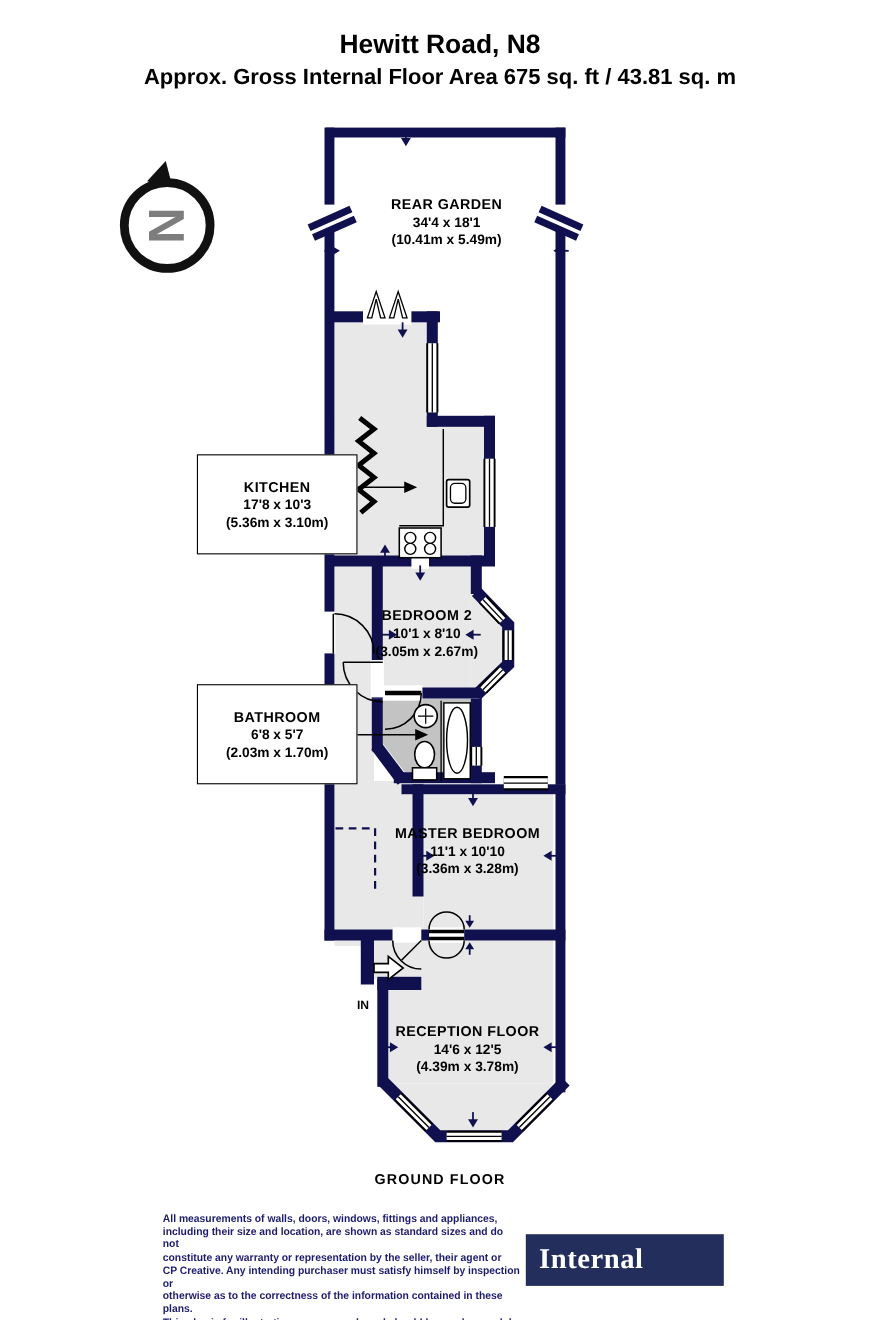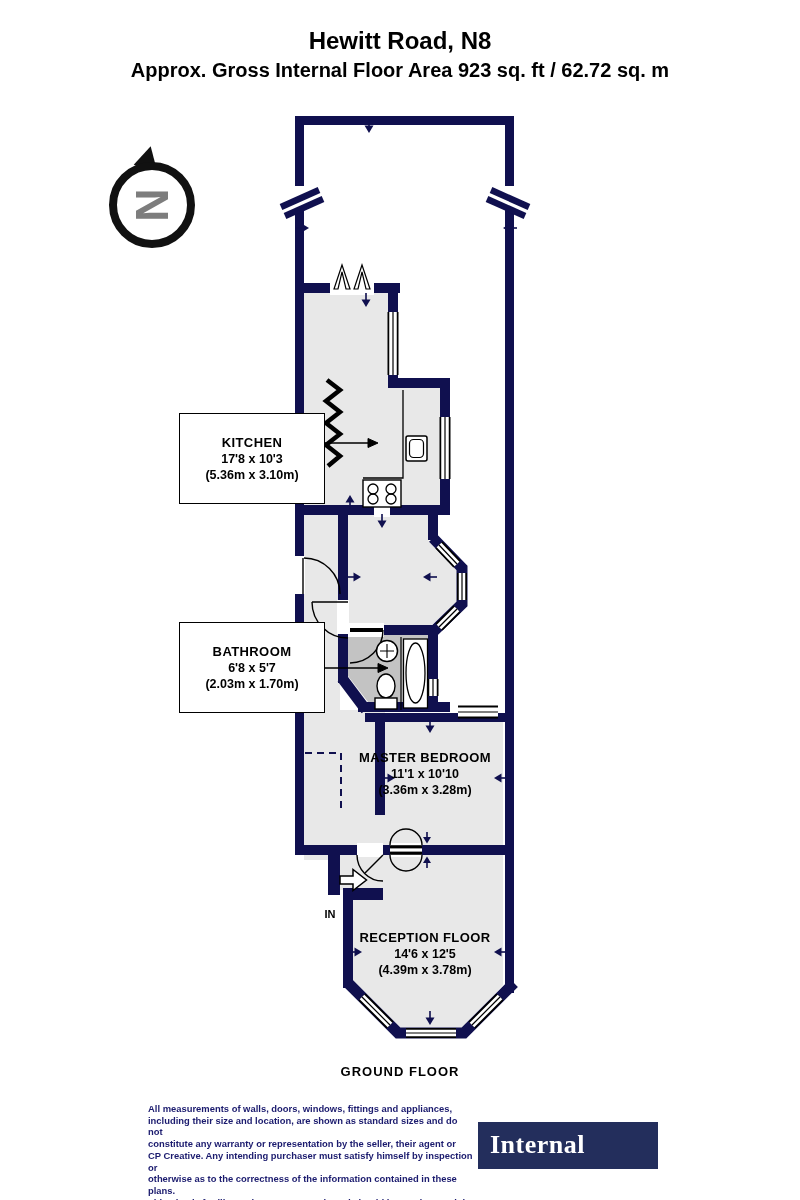--- a/index.html
+++ b/index.html
@@ -34,21 +34,21 @@
       color:#fff;font-family:"Liberation Serif",serif;font-weight:bold;font-size:26px;
       line-height:46px;padding-left:12px;box-sizing:border-box;letter-spacing:.5px;}
 </style>
 </head>
 <body>
 
 <div class="page">
 
   <div class="header">
     <div class="title">Hewitt Road, N8</div>
-    <div class="subtitle">Approx. Gross Internal Floor Area 923 sq. ft / 62.72 sq. m</div>
+    <div class="subtitle">Approx. Gross Internal Floor Area 675 sq. ft / 43.81 sq. m</div>
   </div>
 
   <div class="compass">
     <div class="compass-arrow"></div>
     <div class="compass-ring">
       <span class="compass-n">N</span>
     </div>
   </div>
 
   <svg class="plan" viewBox="0 0 800 1200">
@@ -295,27 +295,37 @@
       <polygon points="368,438.5 368,447.5 378,443"></polygon>
       <path d="M324,668 H378" stroke-width="1.4" fill="none"></path>
       <polygon points="378,663.5 378,672.5 388,668"></polygon>
     </g>
 
     <g>
       <polygon points="340,876 353,876 353,869.5 366.5,880 353,890.5 353,884 340,884" fill="#fff" stroke="#000" stroke-width="1.5"></polygon>
     </g>
   </svg>
 
+  <div class="room-label" style="left:306px;top:177px;width:200px;">
+    <div class="rname">REAR GARDEN</div>
+    <div class="rdim">34'4 x 18'1</div>
+    <div class="rdim">(10.41m x 5.49m)</div>
+  </div>
 
   <div class="room-label boxed" style="left:179px;top:413px;width:140px;">
     <div class="rname">KITCHEN</div>
     <div class="rdim">17'8 x 10'3</div>
     <div class="rdim">(5.36m x 3.10m)</div>
   </div>
 
+  <div class="room-label" style="left:298px;top:551px;width:180px;">
+    <div class="rname">BEDROOM 2</div>
+    <div class="rdim">10'1 x 8'10</div>
+    <div class="rdim">(3.05m x 2.67m)</div>
+  </div>
 
   <div class="room-label boxed" style="left:179px;top:622px;width:140px;text-align:center;">
     <div class="rname">BATHROOM</div>
     <div class="rdim">6'8 x 5'7</div>
     <div class="rdim">(2.03m x 1.70m)</div>
   </div>
 
   <div class="room-label" style="left:325px;top:749px;width:200px;">
     <div class="rname">MASTER BEDROOM</div>
     <div class="rdim">11'1 x 10'10</div>

